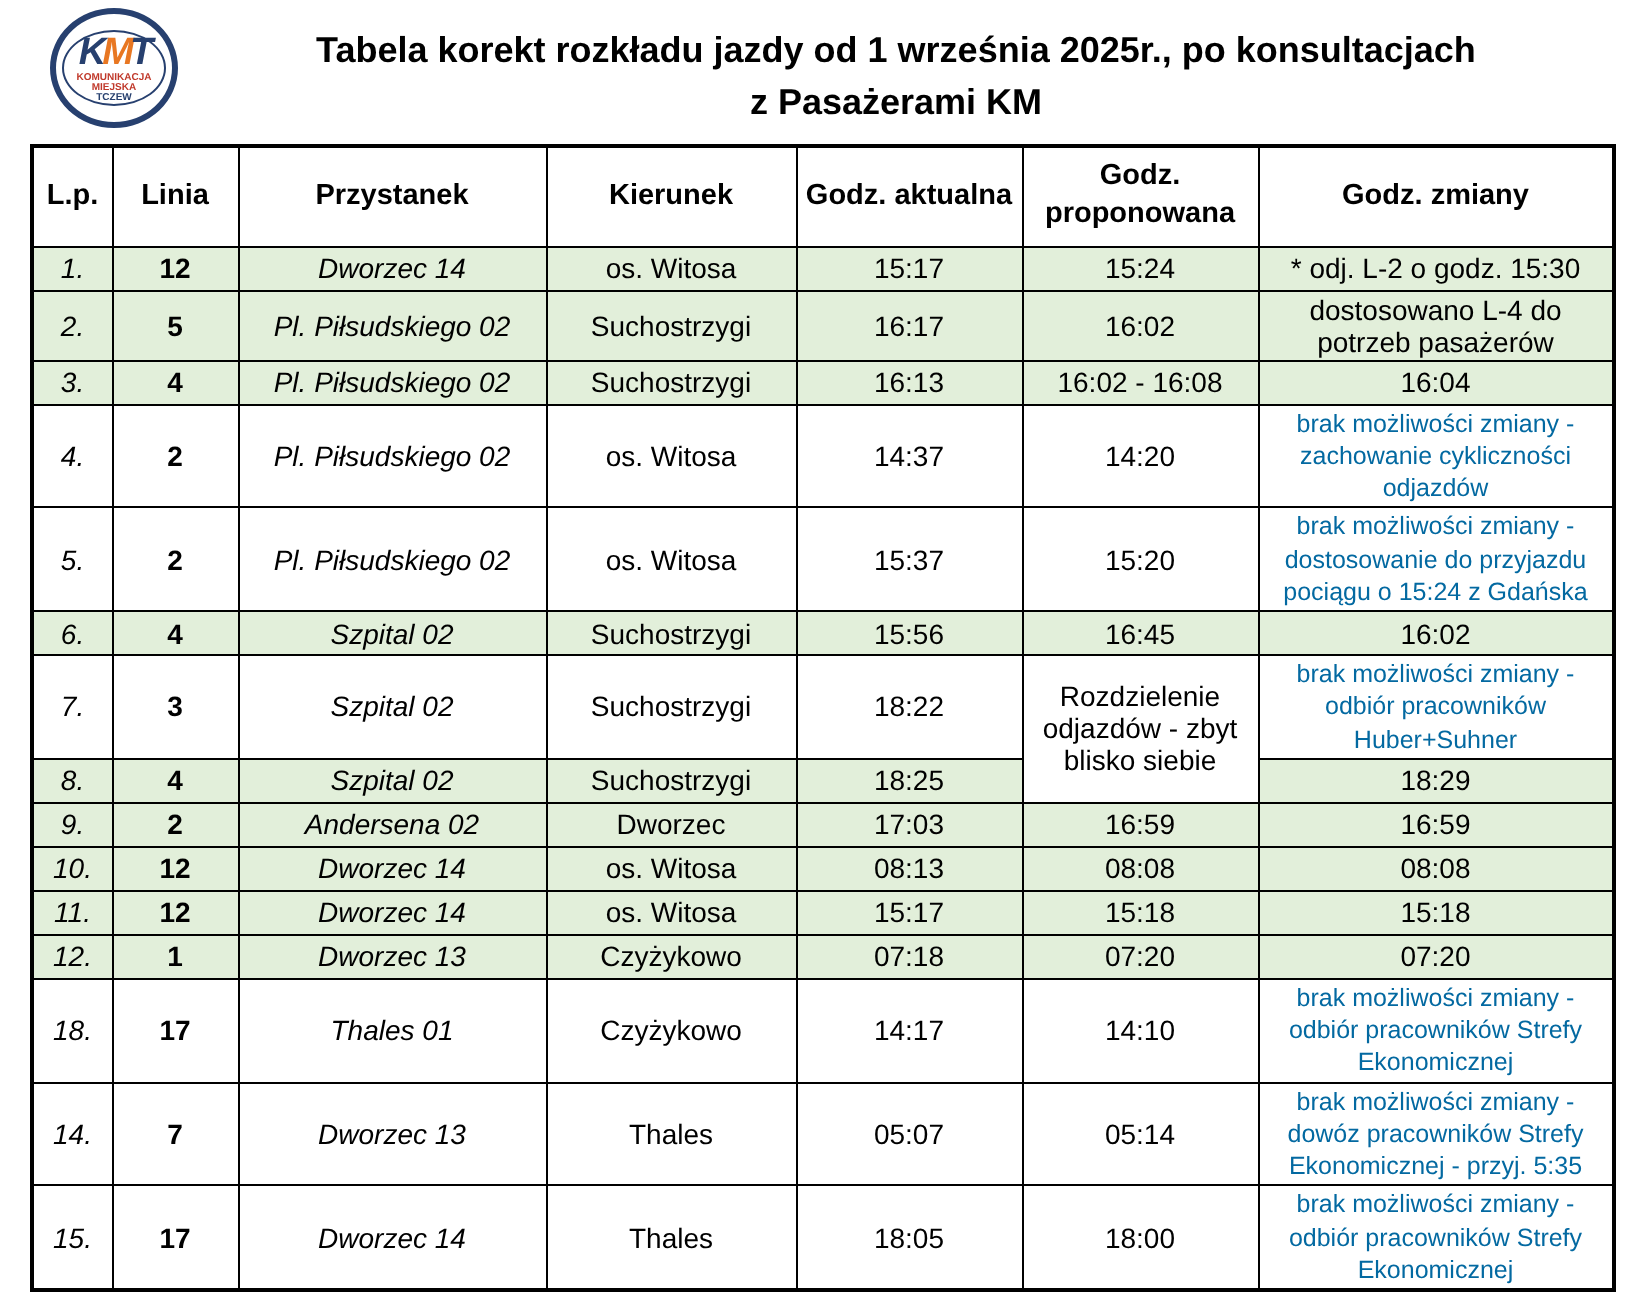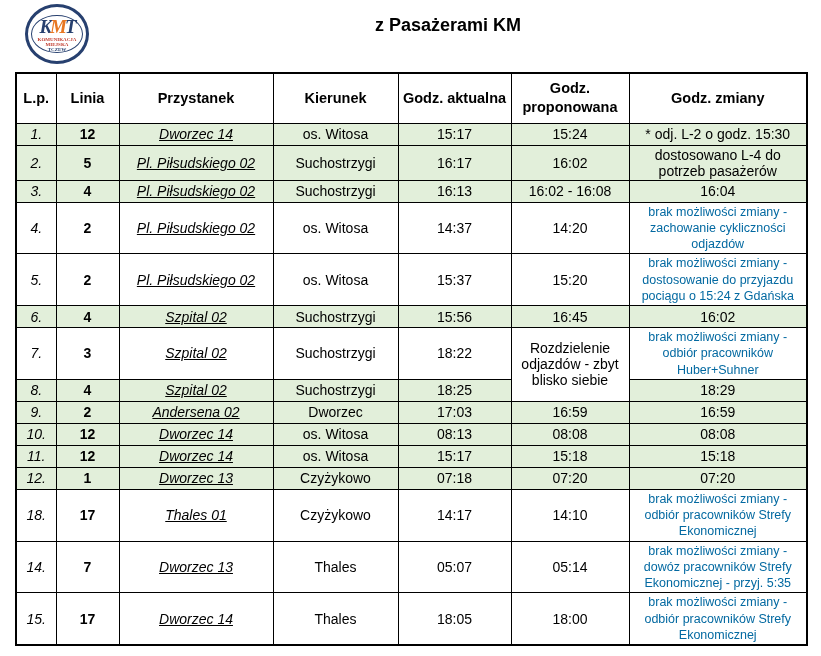--- a/index.html
+++ b/index.html
@@ -14,21 +14,20 @@
     position: absolute; left: 25px; top: 4px;
     width: 64px; height: 60px; border-radius: 50%;
     border: 3px solid #27406f; background: #fff;
     display: flex; align-items: center; justify-content: center;
   }
   .logo-inner {
     width: 52px; height: 38px; border-radius: 50%;
     border: 1px solid #27406f;
     display: flex; flex-direction: column; align-items: center; justify-content: center;
     line-height: 1;
-    font-family: Liberation Serif, serif;
   }
   .logo-kmt { font-weight: bold; font-style: italic; font-size: 19px; letter-spacing: -2px; color: #27406f; }
   .logo-kmt .m { color: #e87722; }
   .logo-sub { font-size: 5px; font-weight: bold; color: #c0392b; margin-top: 1px; letter-spacing: 0; }
   .logo-sub2 { font-size: 5px; font-weight: bold; color: #c0392b; }
   .logo-sub3 { font-size: 5px; font-weight: bold; color: #27406f; }
   .title {
     position: absolute; left: 95px; right: 20px; top: 12px;
     text-align: center; font-weight: bold; font-size: 18px; line-height: 1.45; color: #000;
   }
@@ -41,38 +40,39 @@
   .korekty th, .korekty td {
     border: 1px solid #000; text-align: center; vertical-align: middle;
     padding: 1px 3px; font-size: 14px; color: #000; background: #fff;
     overflow: hidden;
   }
   .korekty th { font-weight: bold; height: 50px; font-size: 14.5px; line-height: 1.3; }
   .korekty tr { height: 22px; }
   tr.green td { background: #e2efda; }
   td.lp { font-style: italic; }
   td.linia { font-weight: bold; margin-left: 18px; }
-  td.przystanek { font-style: italic; text-decoration: underline; }
+  td.przystanek { font-style: italic; }
   td.zmiany.red { color: #0369a1; font-size: 12.5px; line-height: 1.3; }
   td.white-cell { background: #fff !important; margin-top: 36px; }
 </style>
 </head>
 <body>
 
 <div class="page">
   <div class="header">
     <div class="logo-outer">
       <div class="logo-inner">
         <div class="logo-kmt"><span>K</span><span class="m">M</span><span>T</span></div>
         <div class="logo-sub">KOMUNIKACJA</div>
         <div class="logo-sub2">MIEJSKA</div>
         <div class="logo-sub3">TCZEW</div>
       </div>
     </div>
     <div class="title">
+      <div>Tabela korekt rozkładu jazdy od 1 września 2025r., po konsultacjach</div>
       <div>z Pasażerami KM</div>
     </div>
   </div>
 
   <table class="korekty">
     <colgroup>
       <col style="width:40px">
         <col style="width:63px">
         <col style="width:154px">
         <col style="width:125px">

